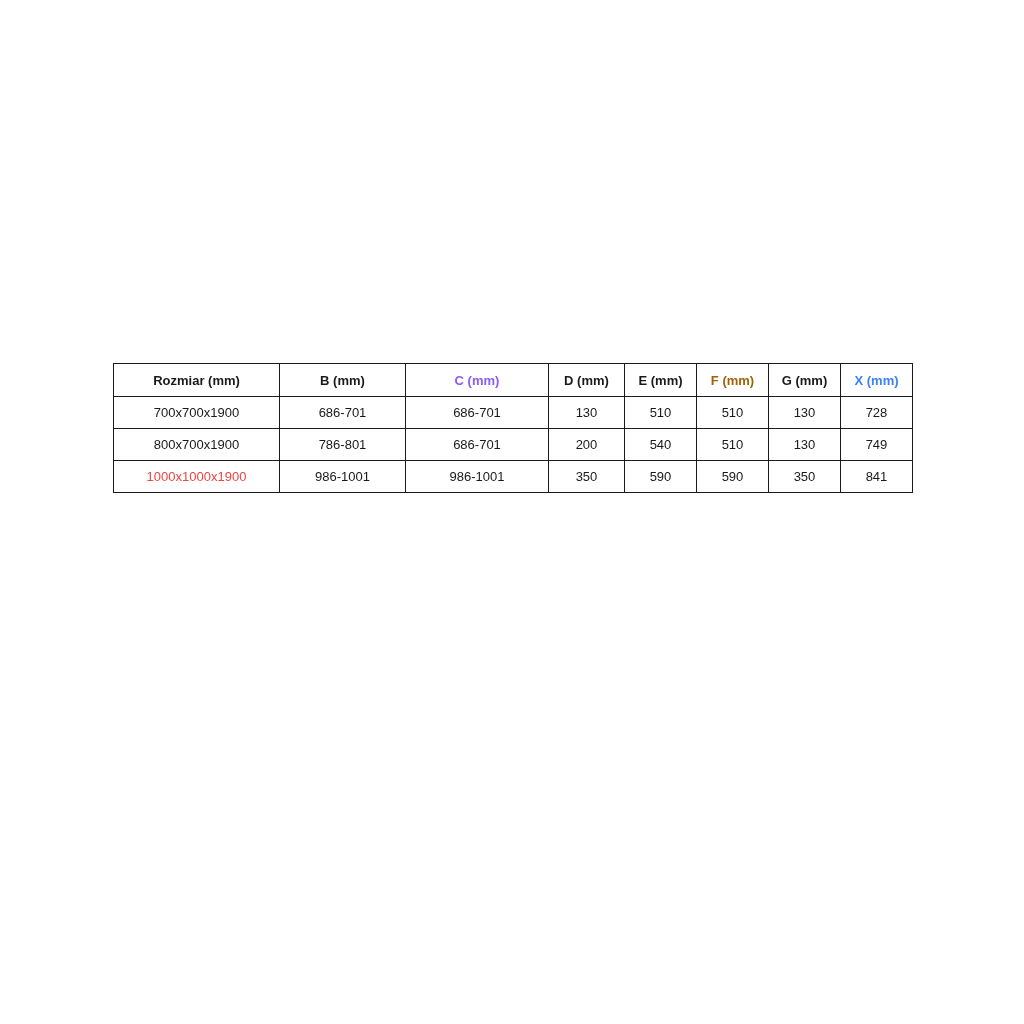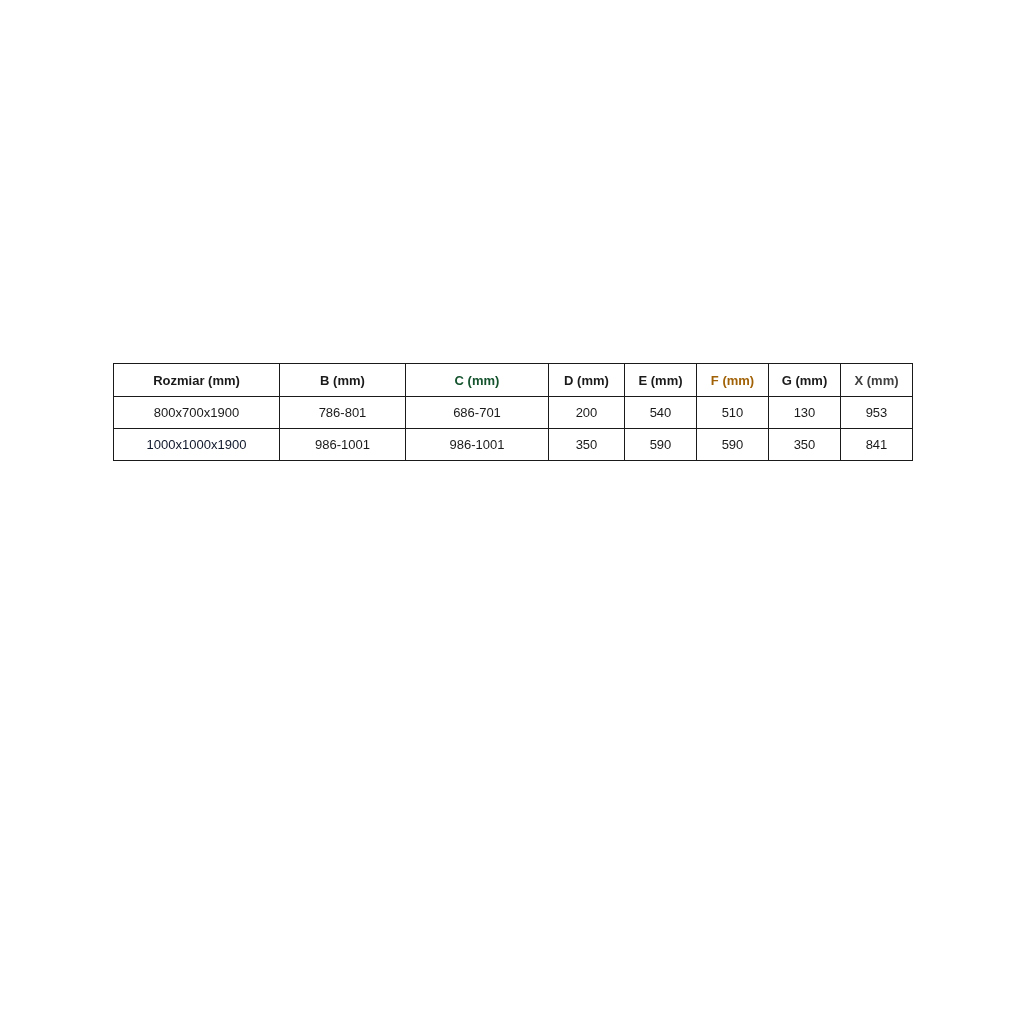--- a/index.html
+++ b/index.html
@@ -57,41 +57,51 @@
         <col style="width: 76px;">
         <col style="width: 72px;">
         <col style="width: 72px;">
         <col style="width: 72px;">
         <col style="width: 72px;">
       </colgroup>
     <thead>
       <tr>
           <th style="border-color: rgb(26, 26, 26); color: rgb(26, 26, 26);">Rozmiar (mm)</th>
           <th style="border-color: rgb(26, 26, 26); color: rgb(26, 26, 26);">B (mm)</th>
-          <th style="border-color: rgb(26, 26, 26); color: #14532d;">C (mm)</th>
+          <th style="border-color: rgb(26, 26, 26); color: #8b5cf6;">C (mm)</th>
           <th style="border-color: rgb(26, 26, 26); color: rgb(26, 26, 26);">D (mm)</th>
           <th style="border-color: rgb(26, 26, 26); color: rgb(26, 26, 26);">E (mm)</th>
           <th style="border-color: rgb(26, 26, 26); color: #a16207;">F (mm)</th>
           <th style="border-color: rgb(26, 26, 26); color: rgb(26, 26, 26);">G (mm)</th>
-          <th style="border-color: rgb(26, 26, 26); color: #404040;">X (mm)</th>
+          <th style="border-color: rgb(26, 26, 26); color: #3b82f6;">X (mm)</th>
         </tr>
     </thead>
     <tbody>
+        <tr>
+          <td style="border-color: rgb(26, 26, 26); color: rgb(26, 26, 26);">700x700x1900</td>
+          <td style="border-color: rgb(26, 26, 26); color: rgb(26, 26, 26);">686-701</td>
+          <td style="border-color: rgb(26, 26, 26); color: rgb(26, 26, 26);">686-701</td>
+          <td style="border-color: rgb(26, 26, 26); color: rgb(26, 26, 26);">130</td>
+          <td style="border-color: rgb(26, 26, 26); color: rgb(26, 26, 26);">510</td>
+          <td style="border-color: rgb(26, 26, 26); color: rgb(26, 26, 26);">510</td>
+          <td style="border-color: rgb(26, 26, 26); color: rgb(26, 26, 26);">130</td>
+          <td style="border-color: rgb(26, 26, 26); color: rgb(26, 26, 26);">728</td>
+        </tr>
         <tr>
           <td style="border-color: rgb(26, 26, 26); color: rgb(26, 26, 26);">800x700x1900</td>
           <td style="border-color: rgb(26, 26, 26); color: rgb(26, 26, 26);">786-801</td>
           <td style="border-color: rgb(26, 26, 26); color: rgb(26, 26, 26);">686-701</td>
           <td style="border-color: rgb(26, 26, 26); color: rgb(26, 26, 26);">200</td>
           <td style="border-color: rgb(26, 26, 26); color: rgb(26, 26, 26);">540</td>
           <td style="border-color: rgb(26, 26, 26); color: rgb(26, 26, 26);">510</td>
           <td style="border-color: rgb(26, 26, 26); color: rgb(26, 26, 26);">130</td>
-          <td style="border-color: rgb(26, 26, 26); color: rgb(26, 26, 26);">953</td>
+          <td style="border-color: rgb(26, 26, 26); color: rgb(26, 26, 26);">749</td>
         </tr>
         <tr>
-          <td style="border-color: rgb(26, 26, 26); color: #0f172a;">1000x1000x1900</td>
+          <td style="border-color: rgb(26, 26, 26); color: #ef4444;">1000x1000x1900</td>
           <td style="border-color: rgb(26, 26, 26); color: rgb(26, 26, 26);">986-1001</td>
           <td style="border-color: rgb(26, 26, 26); color: rgb(26, 26, 26);">986-1001</td>
           <td style="border-color: rgb(26, 26, 26); color: rgb(26, 26, 26);">350</td>
           <td style="border-color: rgb(26, 26, 26); color: rgb(26, 26, 26);">590</td>
           <td style="border-color: rgb(26, 26, 26); color: rgb(26, 26, 26);">590</td>
           <td style="border-color: rgb(26, 26, 26); color: rgb(26, 26, 26);">350</td>
           <td style="border-color: rgb(26, 26, 26); color: rgb(26, 26, 26);">841</td>
         </tr>
       </tbody>
   </table>

